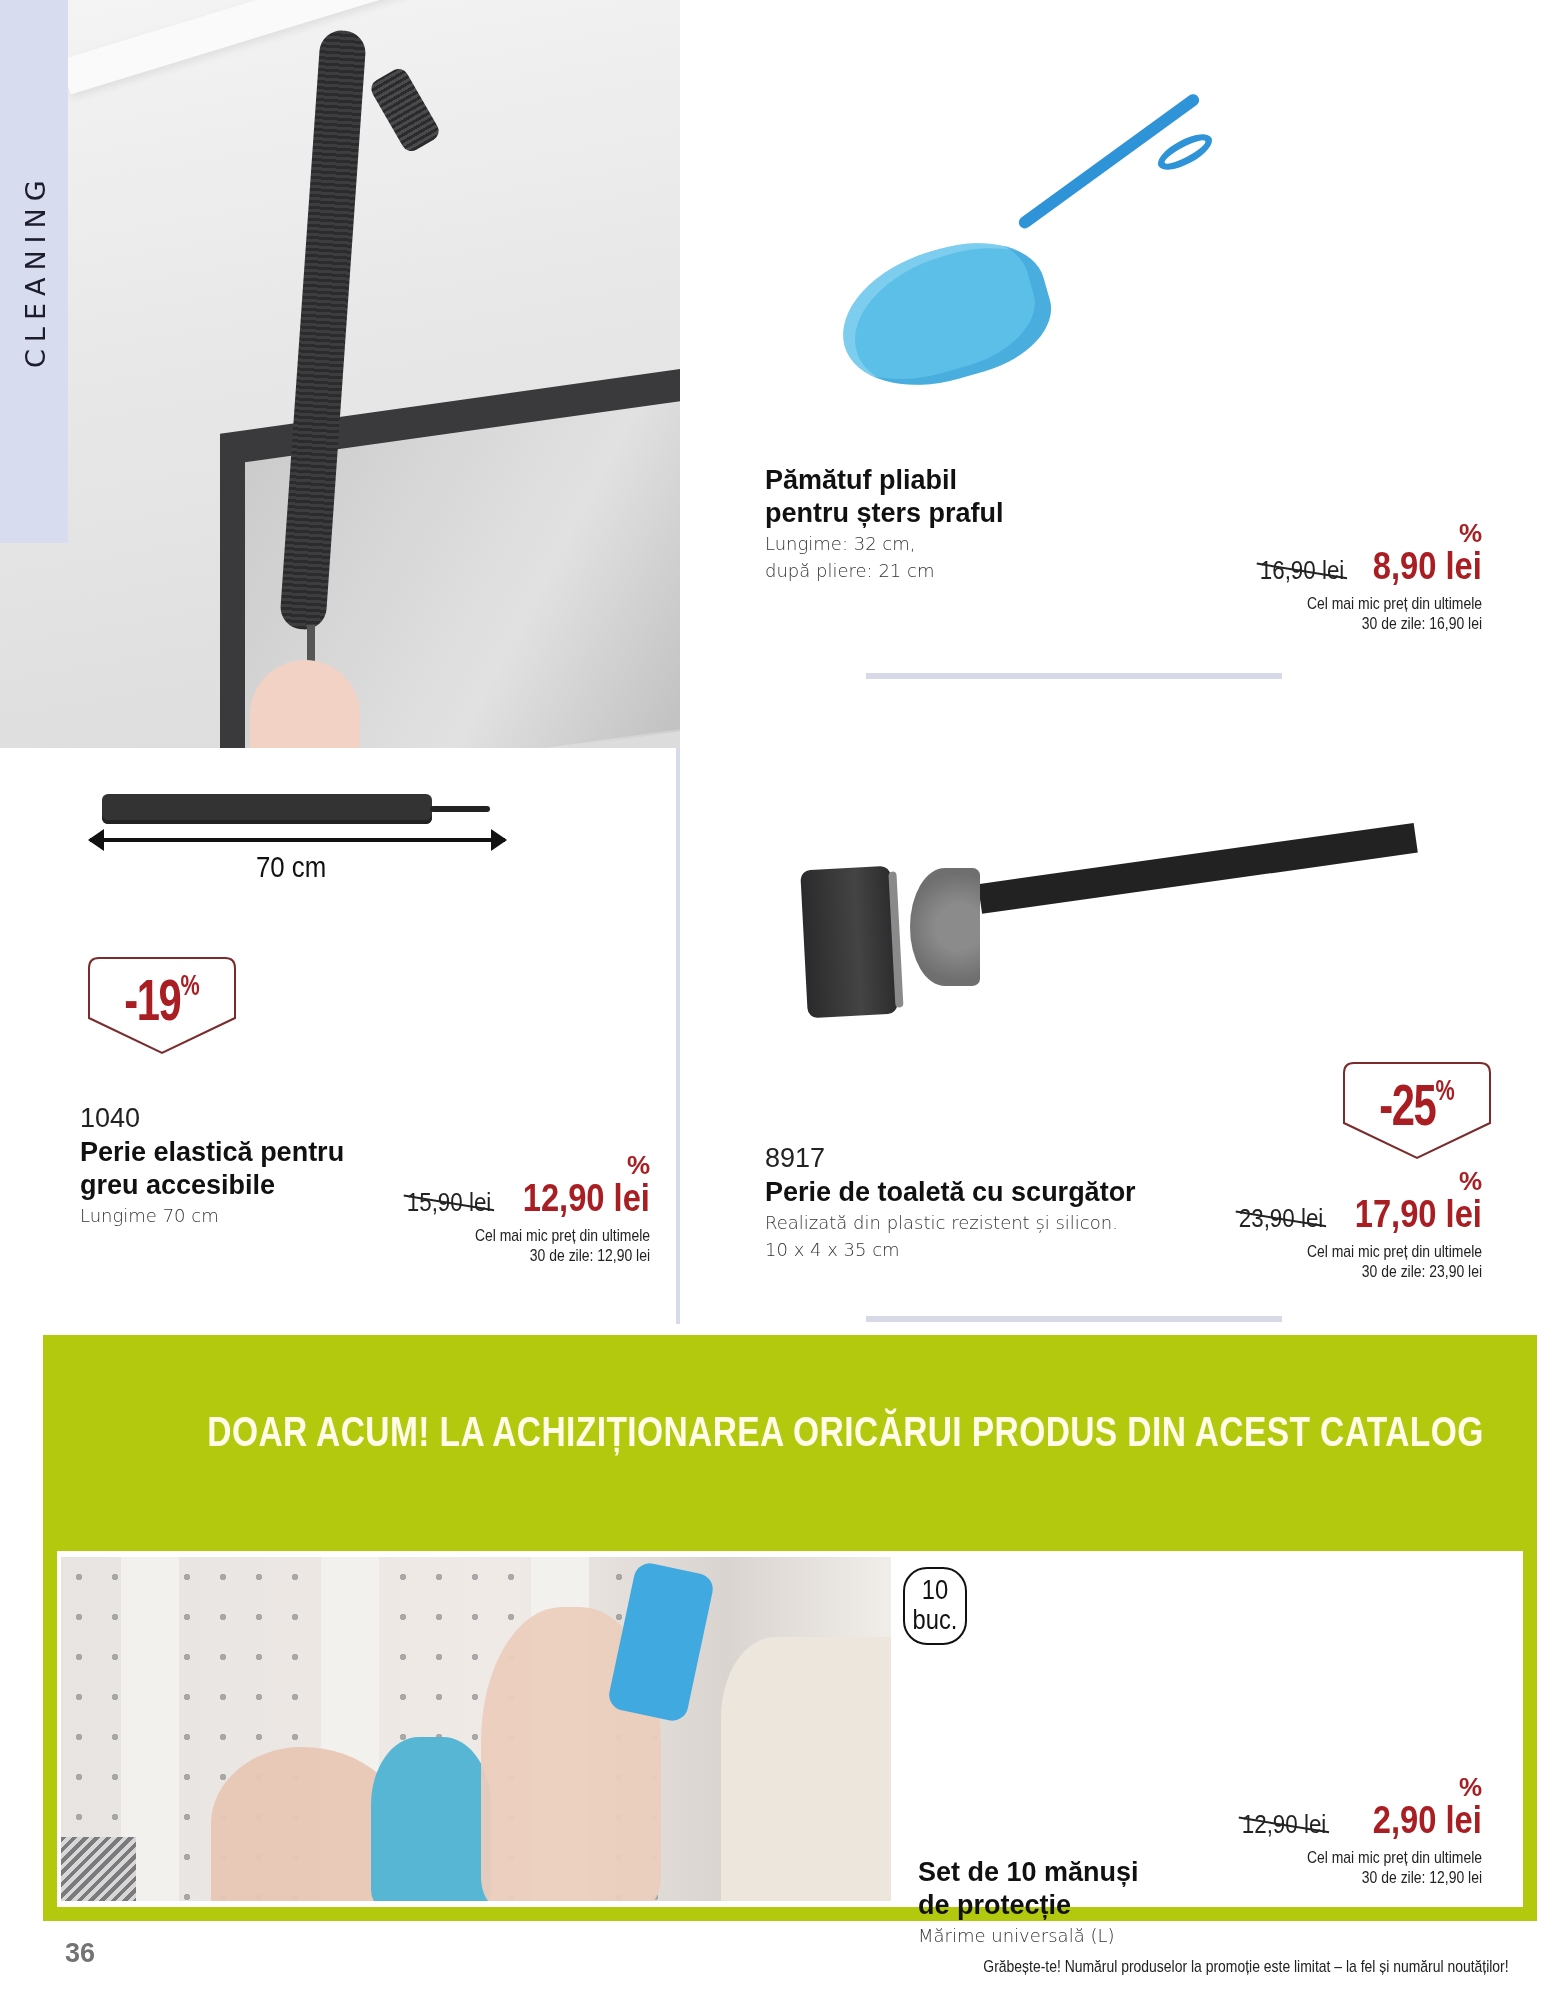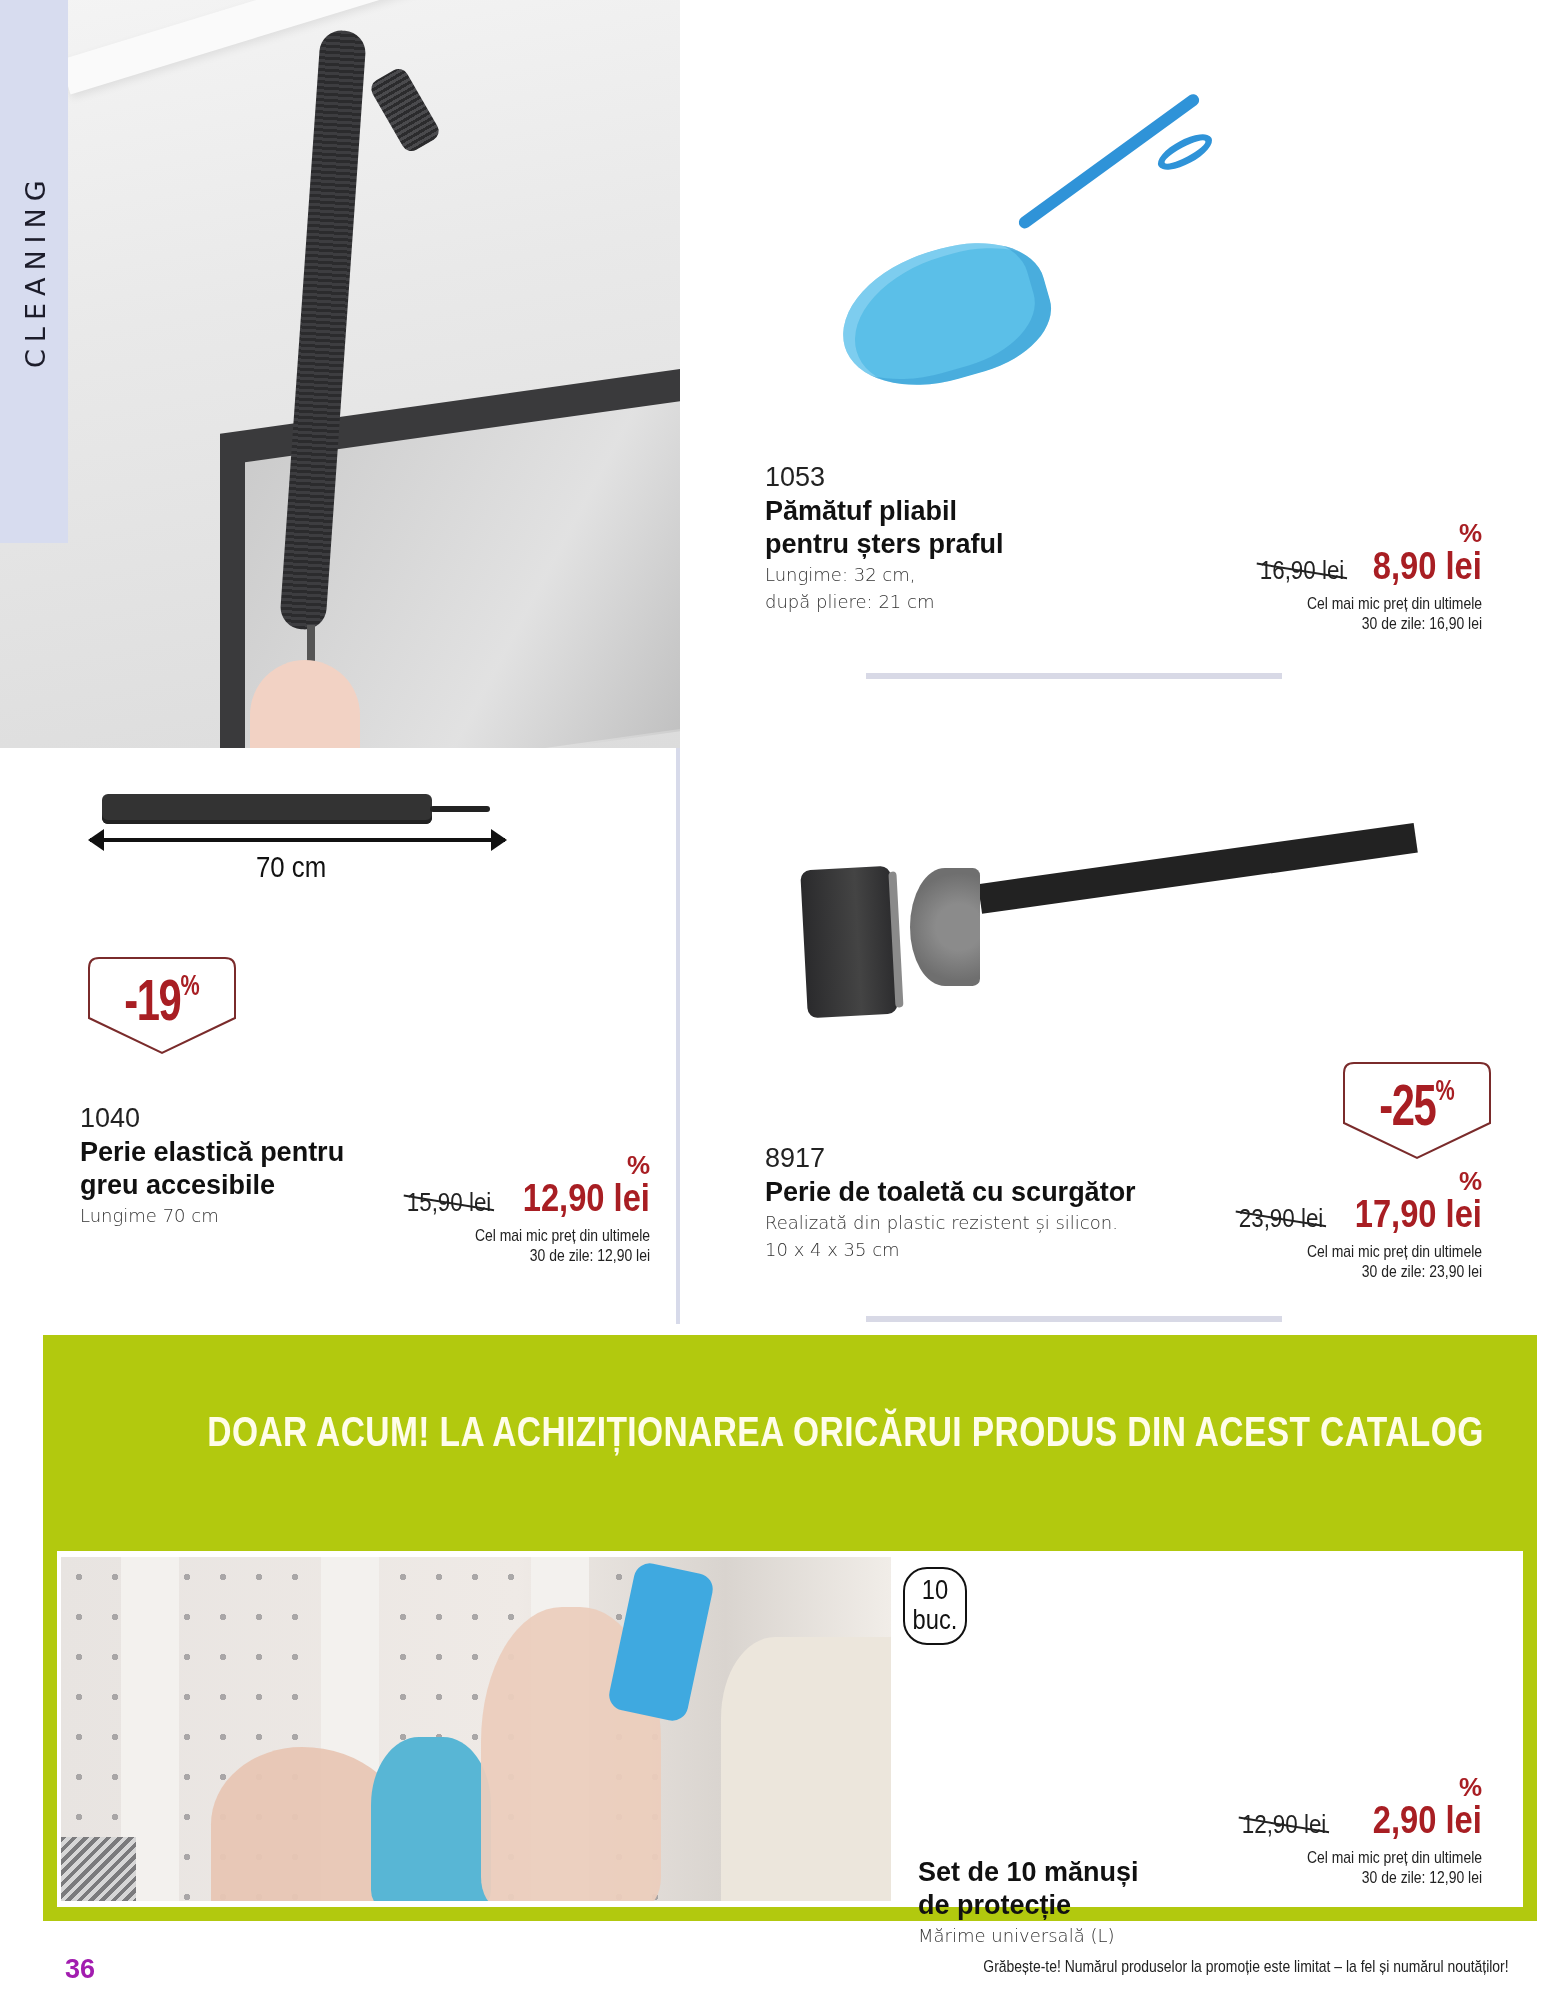--- a/index.html
+++ b/index.html
@@ -104,21 +104,21 @@
   .gloves-photo .hand1 { position:absolute; left: 150px; top: 190px; width: 200px; height: 170px; background:#e8c6b4; border-radius: 50% 60% 0 0; opacity:.95; }
   .gloves-photo .cloth { position:absolute; left: 310px; top: 180px; width: 120px; height: 170px; background:#58b6d5; border-radius: 40% 40% 10% 10%; }
   .gloves-photo .hand2 { position:absolute; left: 420px; top: 50px; width: 180px; height: 300px; background:#ebcdbd; border-radius: 45% 45% 10% 10%; opacity:.95; }
   .gloves-photo .sponge { position:absolute; left: 560px; top: 10px; width: 80px; height: 150px; background:#3fa9e0; border-radius: 16px; transform: rotate(12deg); }
   .gloves-photo .fabric { position:absolute; left: 660px; top: 80px; width: 180px; height: 270px; background:#ece6dc; border-radius: 30% 0 0 0; }
 
   .pcs-badge { left: 903px; top: 1567px; width: 64px; height: 78px; border: 2.5px solid #111; border-radius: 24px;
     text-align:center; font-size: 27px; line-height: 30px; padding-top: 6px; transform-origin:left top; }
   .pcs-badge span { display:block; transform: scaleX(0.88); }
 
-  .page-number { left: 65px; top: 1938px; font-size: 27px; font-weight: 700; color: #a21caf; margin-top: 16px; }
+  .page-number { left: 65px; top: 1938px; font-size: 27px; font-weight: 700; color: #737373; }
   .footer-note { right: 50px; top: 1957px; font-size: 17px; color: #222; transform: scaleX(0.82); transform-origin: right; white-space: nowrap; }
 </style>
 </head>
 <body>
 
 <div class="abs hero-photo">
   <div class="rail"></div>
   <div class="frame"></div>
   <div class="glass"></div>
   <div class="brush"></div>
@@ -130,21 +130,20 @@
 <div class="abs section-tab">
   <div class="section-tab-label">CLEANING</div>
 </div>
 
 <div class="abs duster-img">
   <div class="duster-handle"></div>
   <div class="duster-loop"></div>
   <div class="duster-body"></div>
 </div>
 <div class="abs" style="left:765px; top:462px; width:420px;">
-  <div class="sku">1053</div>
   <div class="pname" style="margin-top:2px;">
     <div>Pămătuf pliabil</div>
     <div>pentru șters praful</div>
   </div>
   <div class="pdesc">
     <div>Lungime: 32 cm,</div>
     <div>după pliere: 21 cm</div>
   </div>
 </div>
 <div class="abs price-block" style="right:77px; top:520px; width:360px;">

